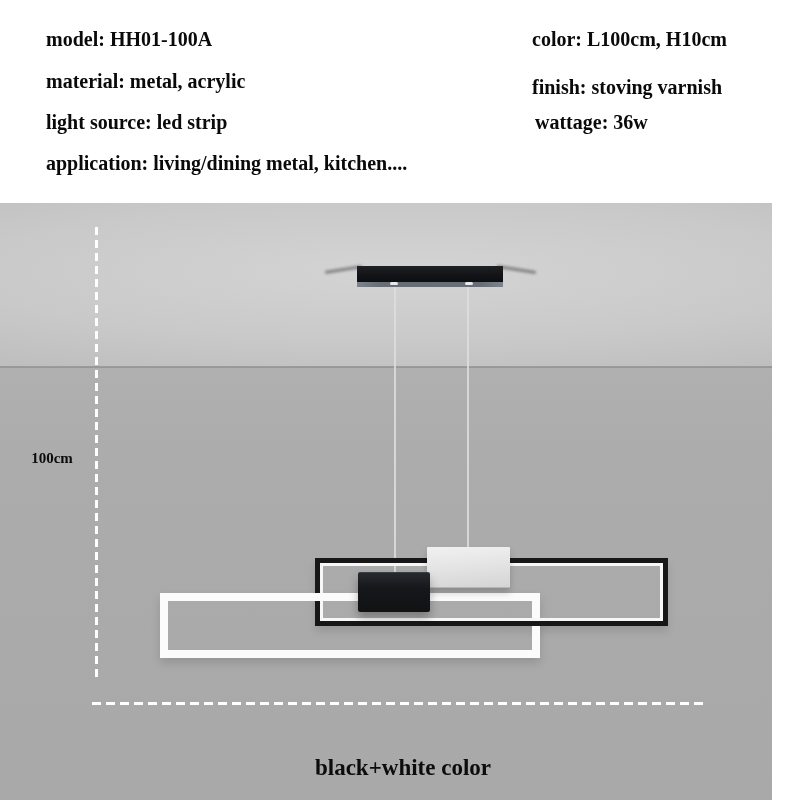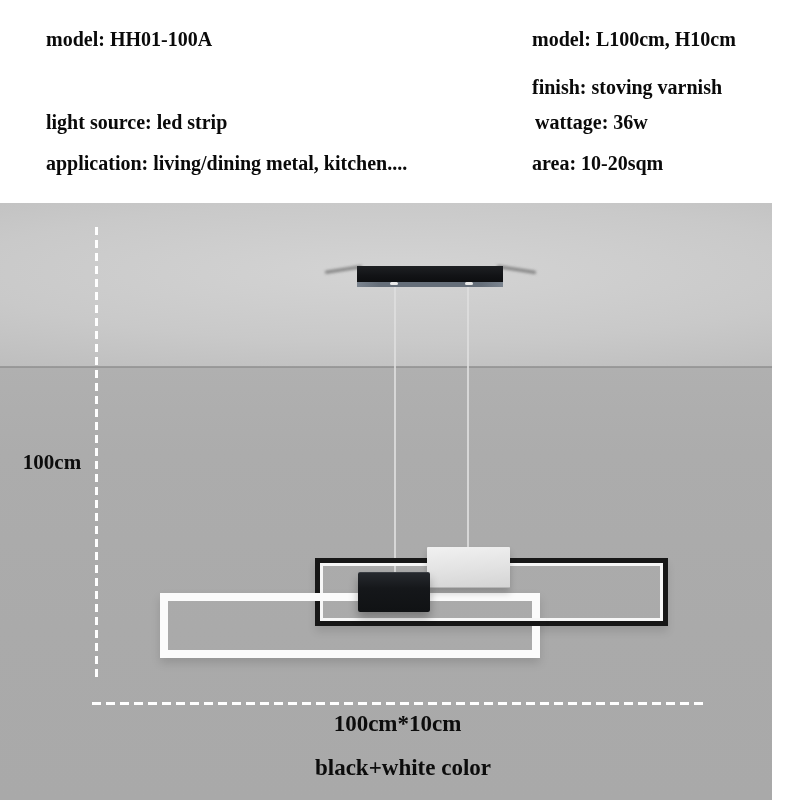--- a/index.html
+++ b/index.html
@@ -80,37 +80,37 @@
   
   .dim-vline {
     position:absolute; left:95px; top:227px; width:3px; height:453px;
     background:repeating-linear-gradient(180deg,#ffffff 0 8px, transparent 8px 13px);
   }
   .dim-hline {
     position:absolute; left:92px; top:702px; width:611px; height:3px;
     background:repeating-linear-gradient(90deg,#ffffff 0 9px, transparent 9px 14px);
   }
   .dim-label { position:absolute; font-weight:700; color:#0c0c0c; text-align:center; white-space:nowrap; }
-  .label-height { left:8px; top:450px; width:88px; font-size:21px; }
+  .label-height { left:8px; top:450px; width:88px; font-size:15px; }
   .label-size   { left:92px; top:711px; width:611px; font-size:23px; }
   .label-color  { left:92px; top:755px; width:622px; font-size:23px;font-family:Liberation Serif, serif; }
 </style>
 </head>
 <body>
 
 <div id="stage">
 
   <div class="spec-section">
     <div class="spec-line" style="left:46px; top:27px;">model: HH01-100A</div>
+    <div class="spec-line" style="left:46px; top:69px;">material: metal, acrylic</div>
     <div class="spec-line" style="left:46px; top:110px;text-align:center;">light source: led strip</div>
     <div class="spec-line" style="left:46px; top:151px;">application: living/dining metal, kitchen....</div>
-    <div class="spec-line" style="left:532px; top:27px;">model: L100cm, H10cm</div>
+    <div class="spec-line" style="left:532px; top:27px;">color: L100cm, H10cm</div>
     <div class="spec-line" style="left:532px; top:75px;">finish: stoving varnish</div>
     <div class="spec-line" style="left:535px; top:110px;">wattage: 36w</div>
-    <div class="spec-line" style="left:532px; top:151px;">area: 10-20sqm</div>
   </div>
 
   <div class="ceiling"></div>
   <div class="wall"></div>
   <div class="junction-line"></div>
 
   <div class="ceiling-shade shade-left"></div>
   <div class="ceiling-shade shade-right"></div>
   <div class="canopy">
     <div class="canopy-body"></div>
@@ -127,16 +127,15 @@
   </div>
   <div class="white-frame"></div>
   <div class="black-frame-patch"></div>
 
   <div class="white-box"></div>
   <div class="black-box"></div>
 
   <div class="dim-vline"></div>
   <div class="dim-hline"></div>
   <div class="dim-label label-height">100cm</div>
-  <div class="dim-label label-size">100cm*10cm</div>
   <div class="dim-label label-color">black+white color</div>
 
 </div>
 
 </body></html>

